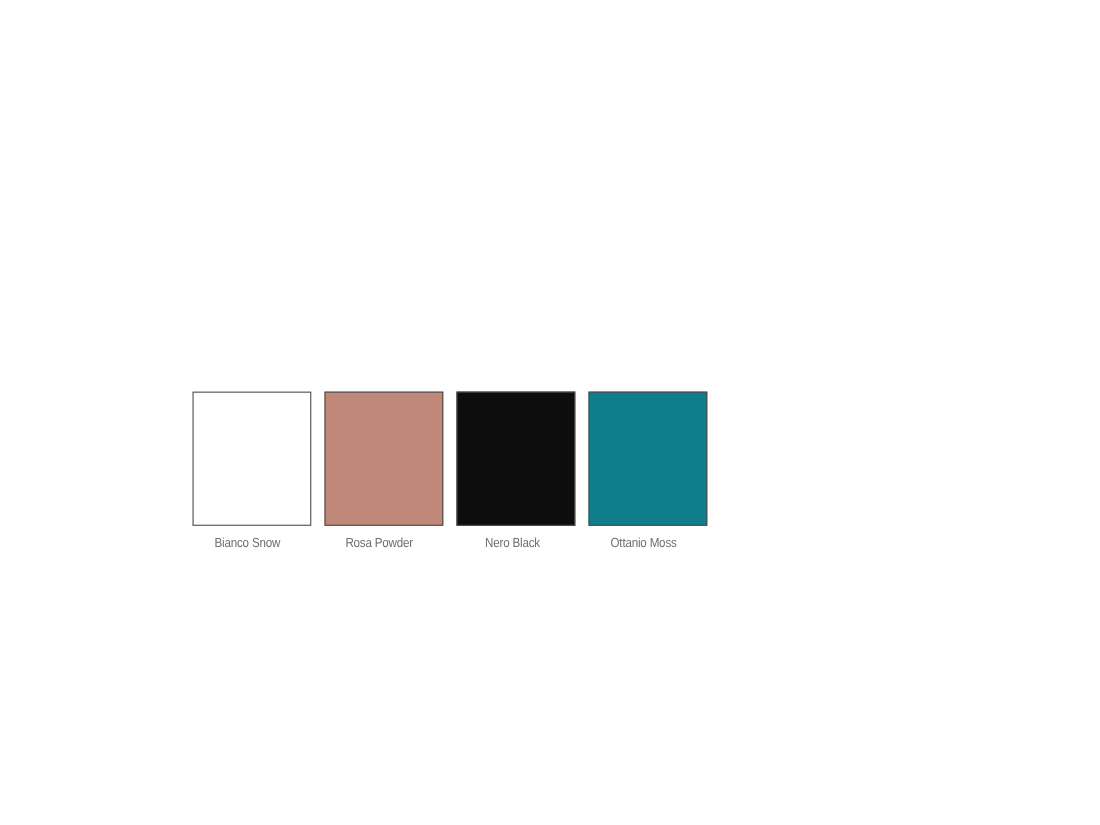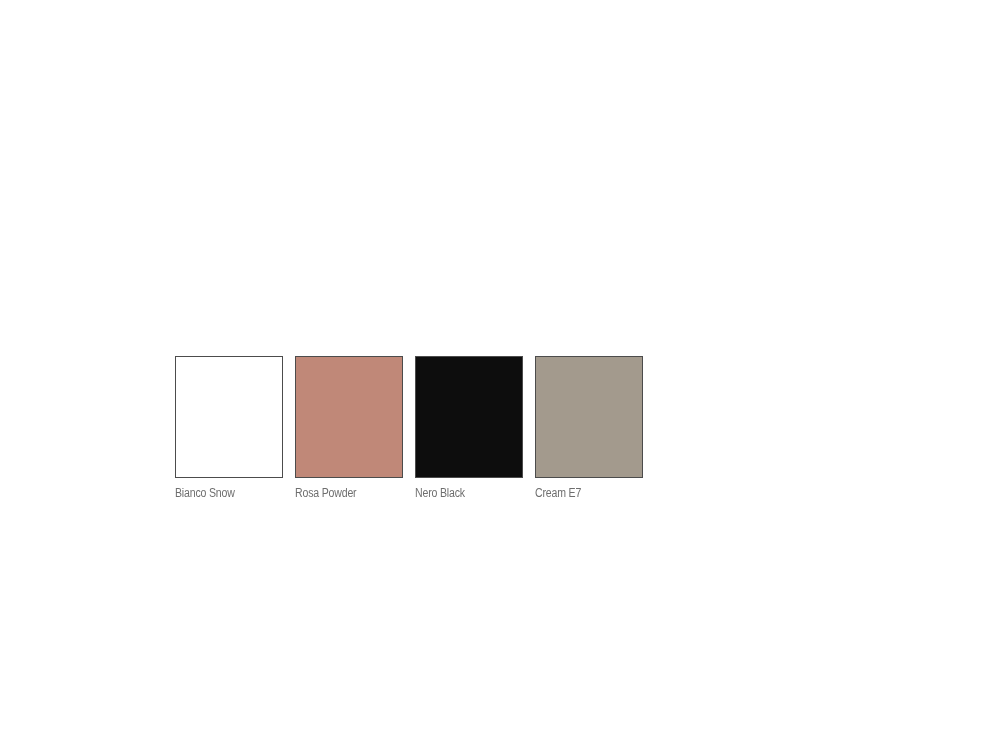--- a/index.html
+++ b/index.html
@@ -25,21 +25,21 @@
     display: flex;
     flex-direction: row;
     align-items: flex-start;
     gap: 12px;
   }
 
   .swatch-item {
     width: 108px;
     display: flex;
     flex-direction: column;
-    align-items: flex-start;
+    align-items: center;
   }
 
   .swatch-chip {
     width: 108px;
     height: 122px;
     box-sizing: border-box;
     border: 1px solid #4c4c4c;
     background: #ffffff;
   }
 
@@ -69,19 +69,19 @@
     <div class="swatch-chip" style="background-color: rgb(192, 136, 120); border-color: rgb(76, 76, 76);"></div>
     <div class="swatch-label" style="color: rgb(110, 110, 110);">Rosa Powder</div>
   </div>
 
   <div class="swatch-item">
     <div class="swatch-chip" style="background-color: rgb(13, 13, 13); border-color: rgb(76, 76, 76);"></div>
     <div class="swatch-label" style="color: rgb(110, 110, 110);">Nero Black</div>
   </div>
 
 
+  <div class="swatch-item">
+    <div class="swatch-chip" style="background-color: rgb(15, 126, 140); border-color: rgb(76, 76, 76);"></div>
+    <div class="swatch-label" style="color: rgb(110, 110, 110);">Ottanio Moss</div>
+  </div>
 
-  <div class="swatch-item">
-    <div class="swatch-chip" style="background-color: rgb(163, 154, 141); border-color: rgb(76, 76, 76);"></div>
-    <div class="swatch-label" style="color: rgb(110, 110, 110);">Cream E7</div>
-  </div>
 
 </div>
 
 </body></html>

